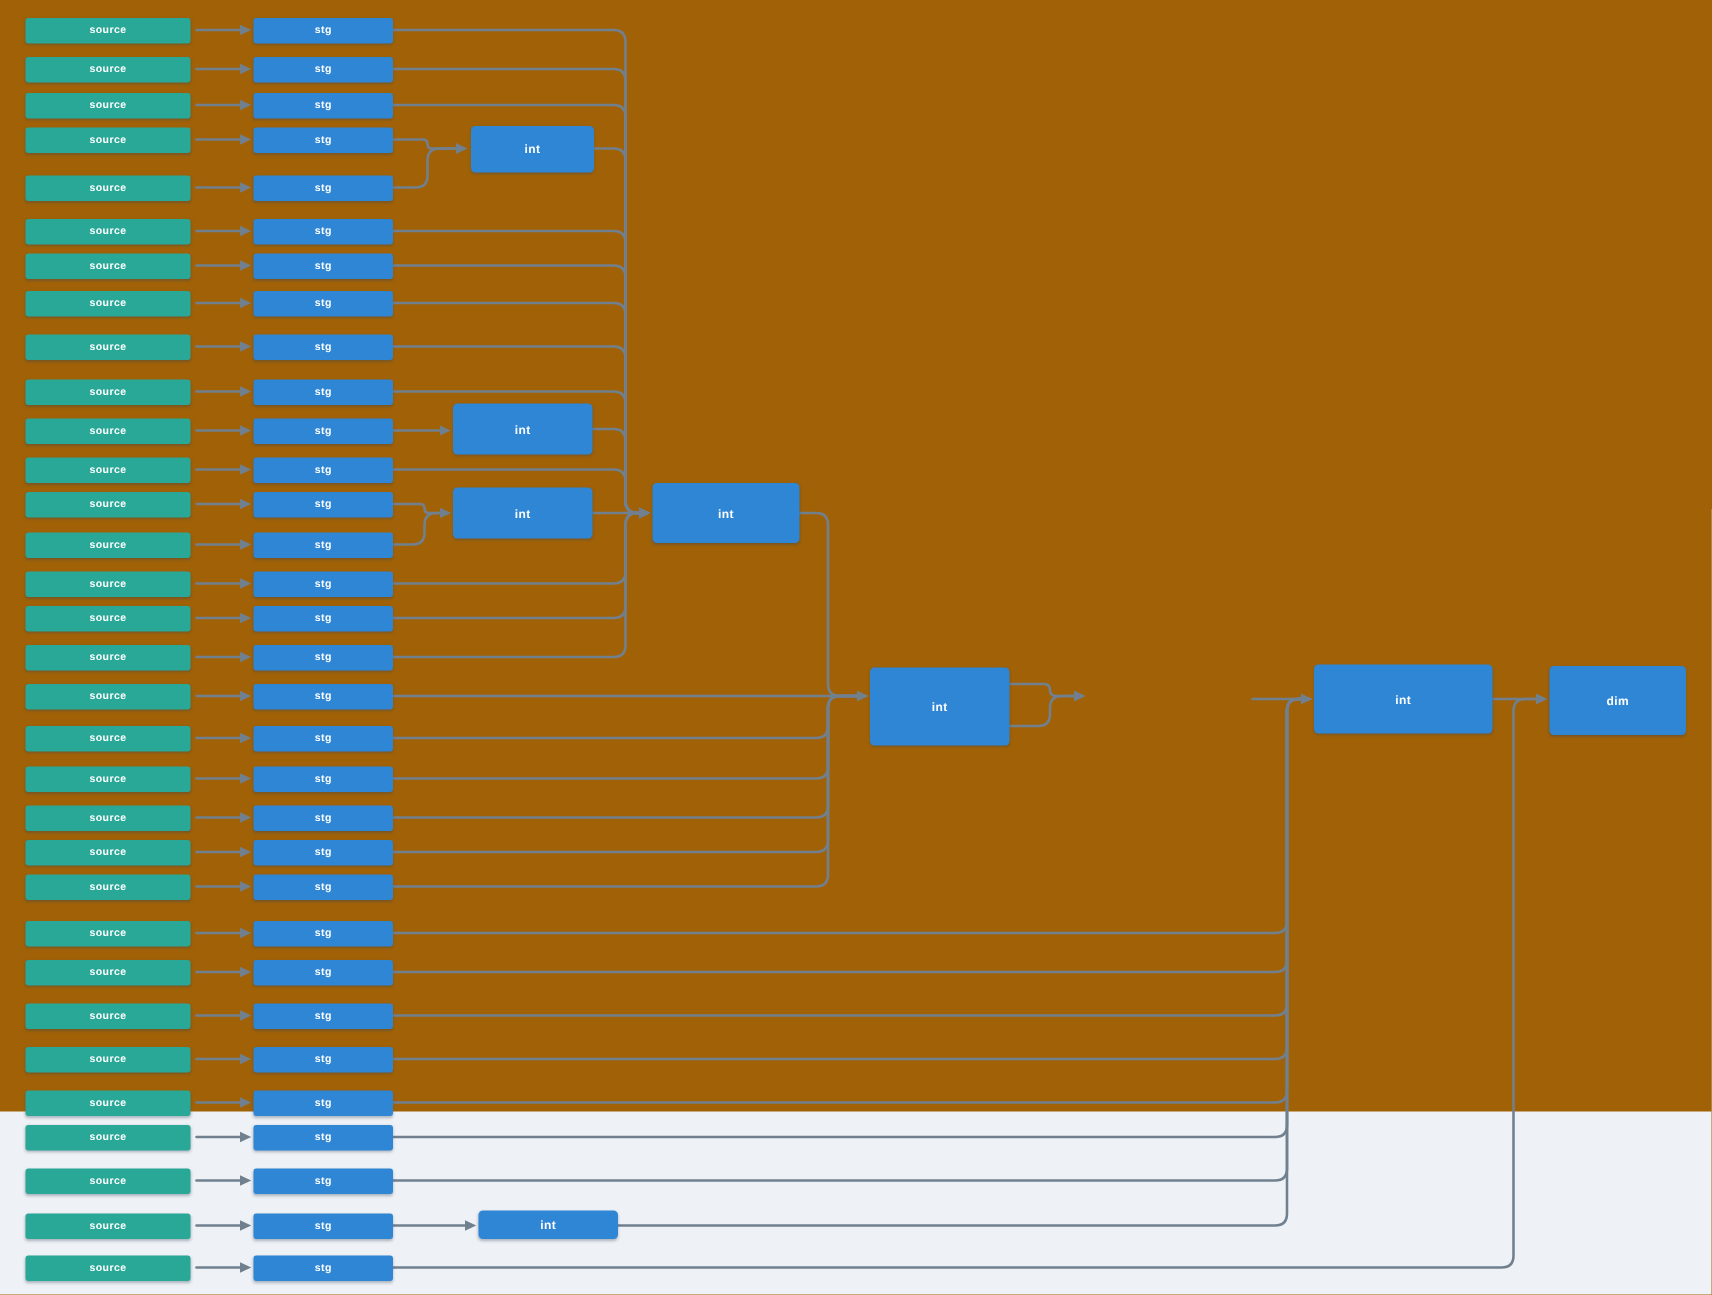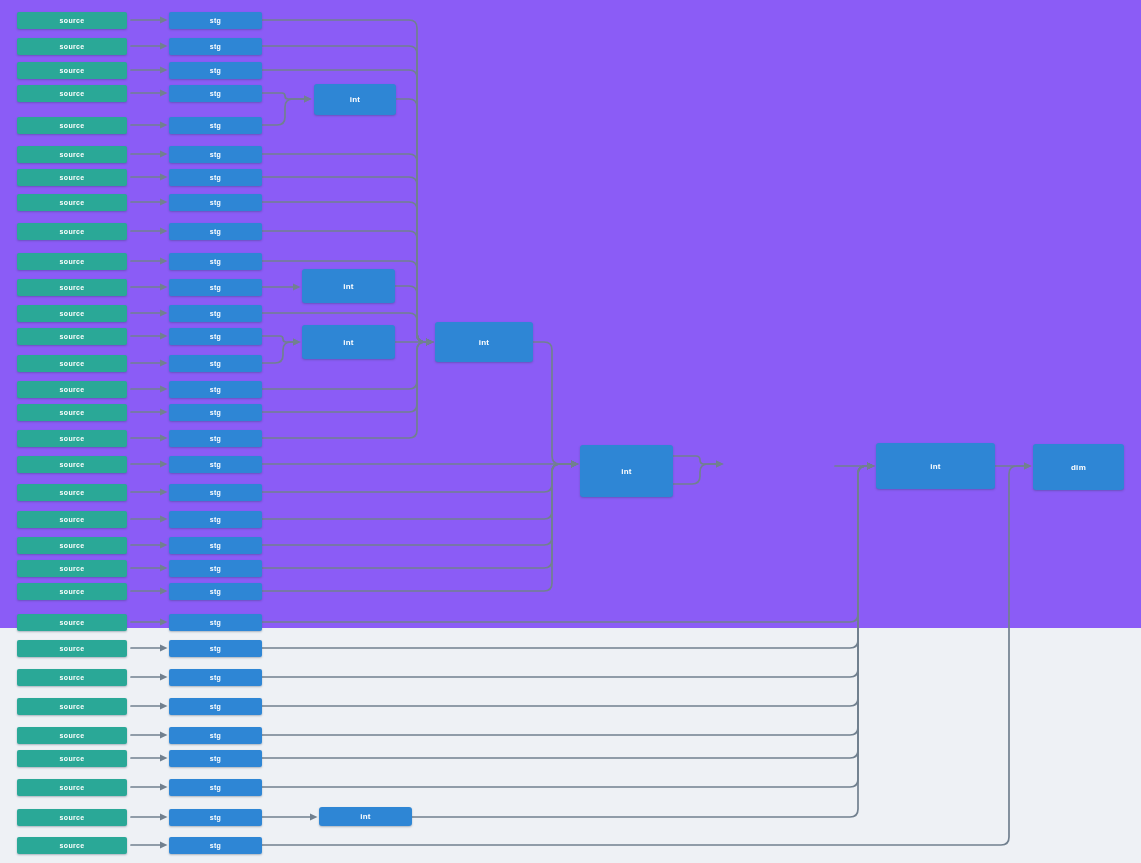--- a/index.html
+++ b/index.html
@@ -18,21 +18,21 @@
     box-shadow:0 1px 2px rgba(45,65,90,.35);
     cursor:pointer;user-select:none;
   }
   .node.source{background:#2aa897;}
   .node.model{background:#2e86d5;}
   .node.big{font-size:8px;border-radius:3px;}
 </style>
 </head>
 <body>
 
-<div id="canvas" style="width: 1141px; height: 628px; background: #8b5cf6;">
+<div id="canvas" style="width: 1141px; height: 741px; background: #a16207;">
     <svg id="edges-svg" width="1141" height="863">
       <defs>
         <marker id="arw" viewBox="0 0 8 8" refX="1" refY="4" markerWidth="8" markerHeight="8" orient="auto" markerUnits="userSpaceOnUse">
           <path d="M0,0.5 L7.5,4 L0,7.5 Z" fill="#71808f"></path>
         </marker>
       </defs>
       <path d="M131 20 H161" fill="none" stroke="#71808f" stroke-width="1.7" stroke-linecap="round" stroke-linejoin="round" marker-end="url(#arw)"></path>
       <path d="M262 20 H409 Q417 20 417 28 V334 Q417 342 425 342 H427" fill="none" stroke="#71808f" stroke-width="1.7" stroke-linecap="round" stroke-linejoin="round" marker-end="url(#arw)"></path>
       <path d="M131 46 H161" fill="none" stroke="#71808f" stroke-width="1.7" stroke-linecap="round" stroke-linejoin="round" marker-end="url(#arw)"></path>
       <path d="M262 46 H409 Q417 46 417 54 V334 Q417 342 425 342 H427" fill="none" stroke="#71808f" stroke-width="1.7" stroke-linecap="round" stroke-linejoin="round" marker-end="url(#arw)"></path>

